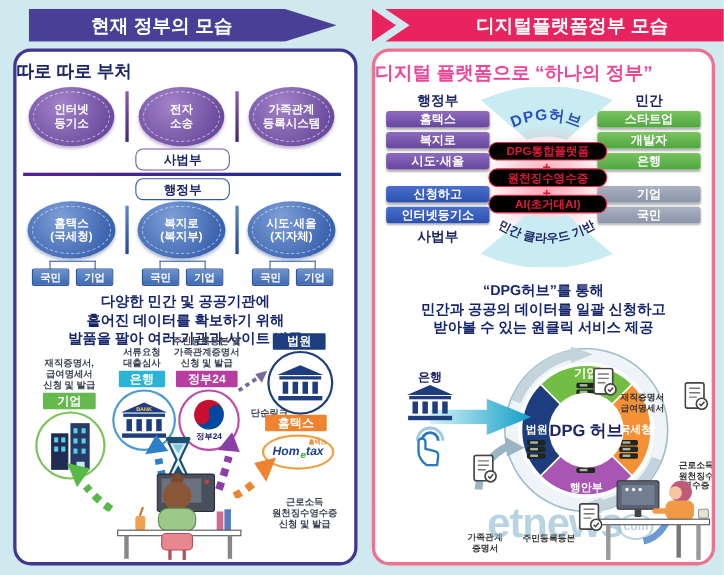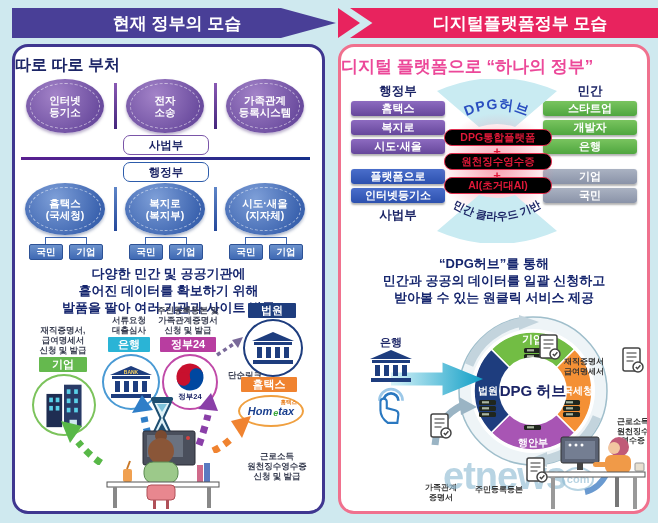--- a/index.html
+++ b/index.html
@@ -73,21 +73,21 @@
            padding:4px 3px;vertical-align:6px;margin-left:-4px;}
   .bigarrow{position:absolute;left:50px;top:314px;width:92px;height:36px;
             background:linear-gradient(90deg,#d6f2f8,#0f9ec6);
             clip-path:polygon(0 32%,56% 32%,56% 4%,100% 50%,56% 96%,56% 68%,0 68%);}
 </style>
 </head>
 <body>
 
 <div class="stage">
 
-  <div class="abs banner banner-left" style="left:12px;top:8px;width:242px;padding-left:44px;">
+  <div class="abs banner banner-left" style="left:26px;top:8px;width:242px;">
     <span>현재 정부의 모습</span>
   </div>
 
   <div class="abs banner-chev" style="left:338px;top:8px;width:22px;height:30px;"></div>
   <div class="abs banner banner-right" style="left:350px;top:8px;width:300px;">
     <span>디지털플랫폼정부 모습</span>
   </div>
 
   <div class="panel panel-l">
     <div class="abs ptitle-l" style="top:8px;">따로 따로 부처</div>
@@ -255,21 +255,21 @@
     </svg>
   </div>
 
   <div class="panel panel-r">
     <div class="abs ptitle-r" style="top:8px;">디지털 플랫폼으로 “하나의 정부”</div>
 
     <div class="grp-label" style="left:10px;top:36px;">행정부</div>
     <div class="sbox sbox-purple" style="left:10px;top:54px;">홈택스</div>
     <div class="sbox sbox-purple" style="left:10px;top:73px;">복지로</div>
     <div class="sbox sbox-purple" style="left:10px;top:92px;">시도·새올</div>
-    <div class="sbox sbox-blue" style="left:10px;top:122px;">플랫폼으로</div>
+    <div class="sbox sbox-blue" style="left:10px;top:122px;">신청하고</div>
     <div class="sbox sbox-blue" style="left:10px;top:141px;">인터넷등기소</div>
     <div class="grp-label" style="left:10px;top:160px;">사법부</div>
 
     <div class="grp-label" style="left:202px;top:36px;">민간</div>
     <div class="sbox sbox-green" style="left:202px;top:54px;">스타트업</div>
     <div class="sbox sbox-green" style="left:202px;top:73px;">개발자</div>
     <div class="sbox sbox-green" style="left:202px;top:92px;">은행</div>
     <div class="sbox sbox-gray" style="left:202px;top:122px;">기업</div>
     <div class="sbox sbox-gray" style="left:202px;top:141px;">국민</div>
 

